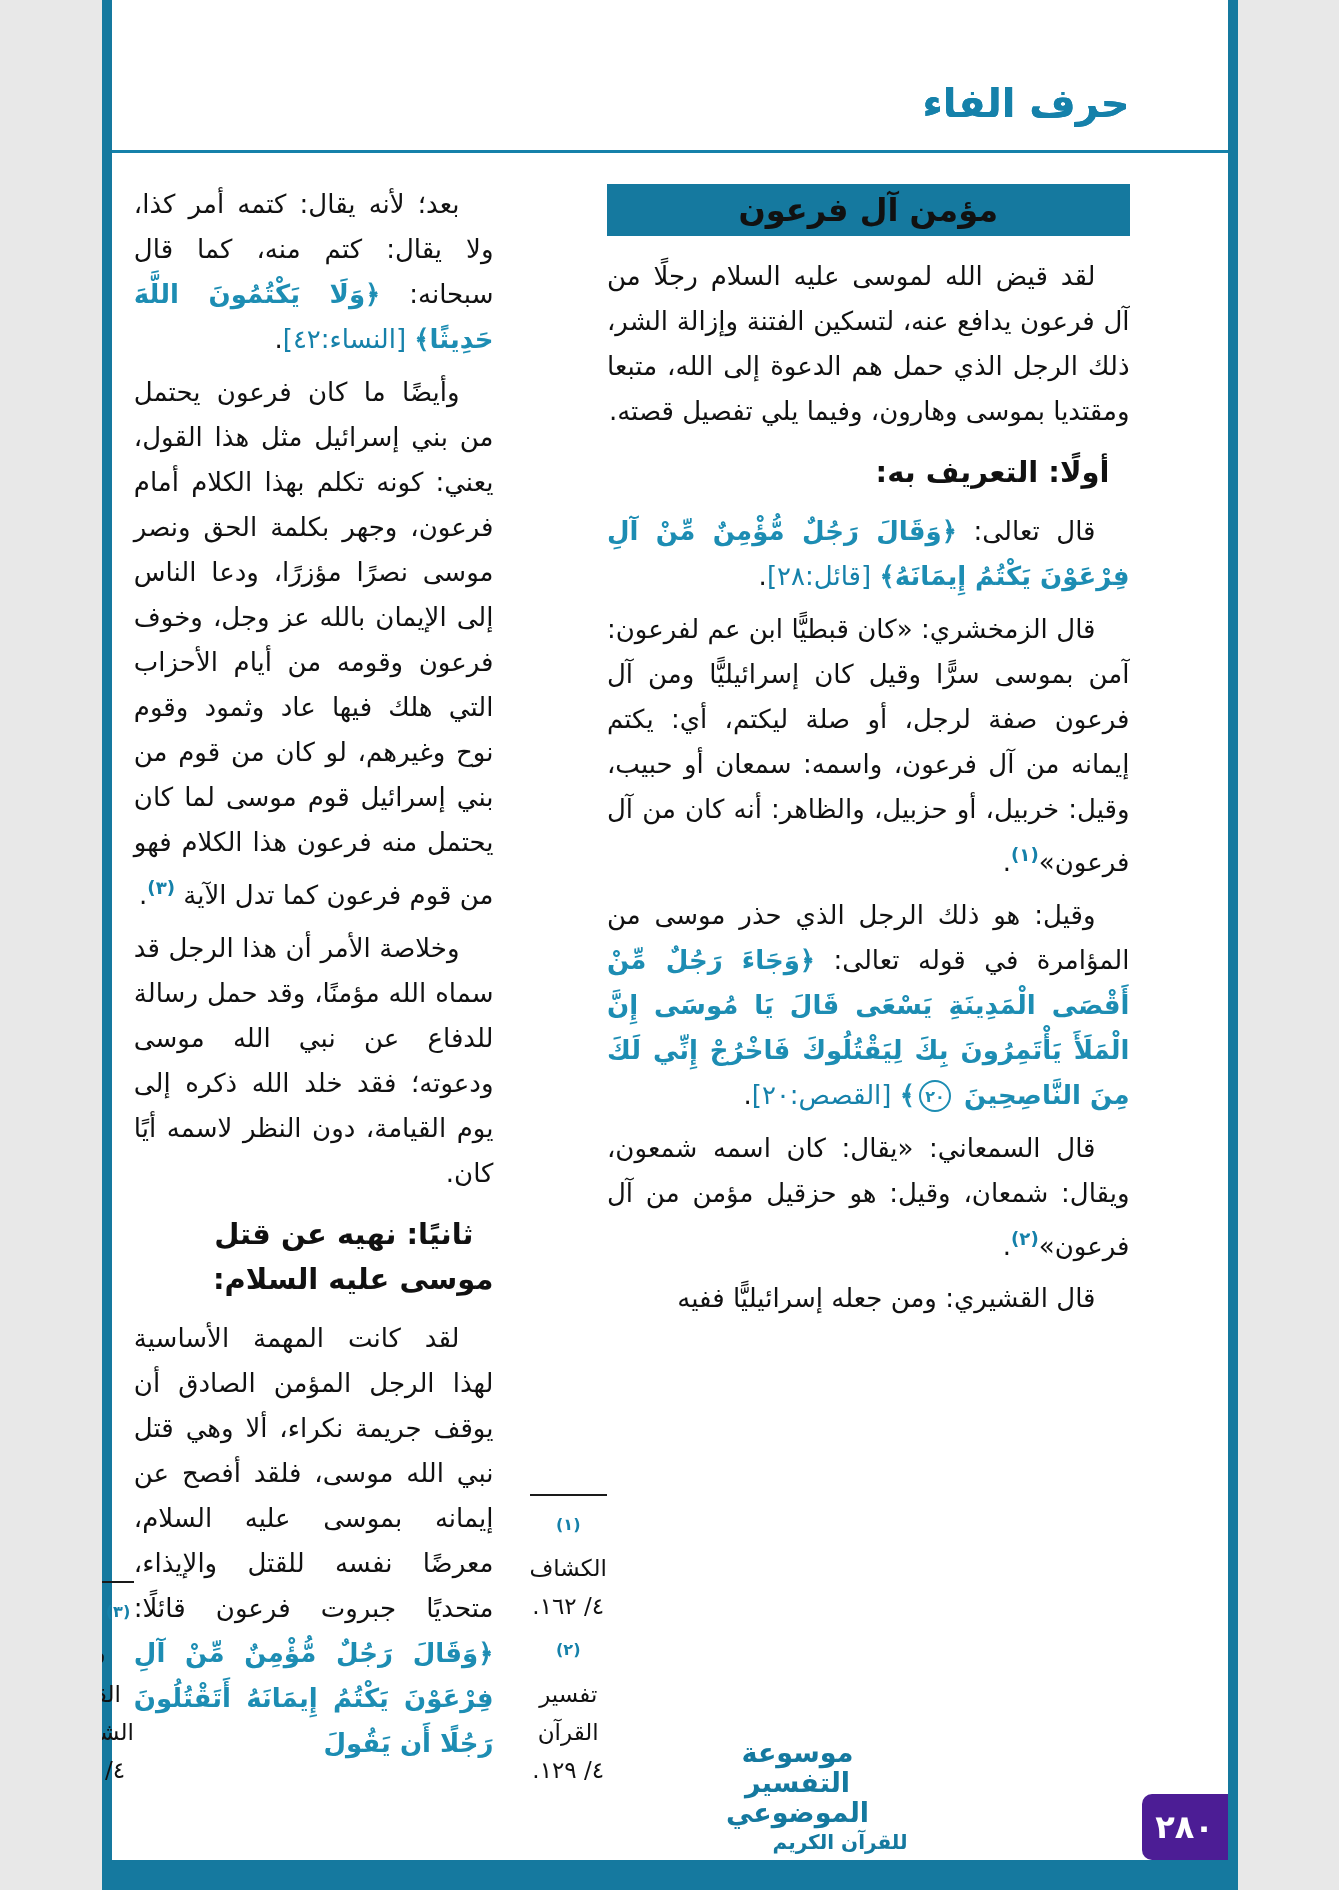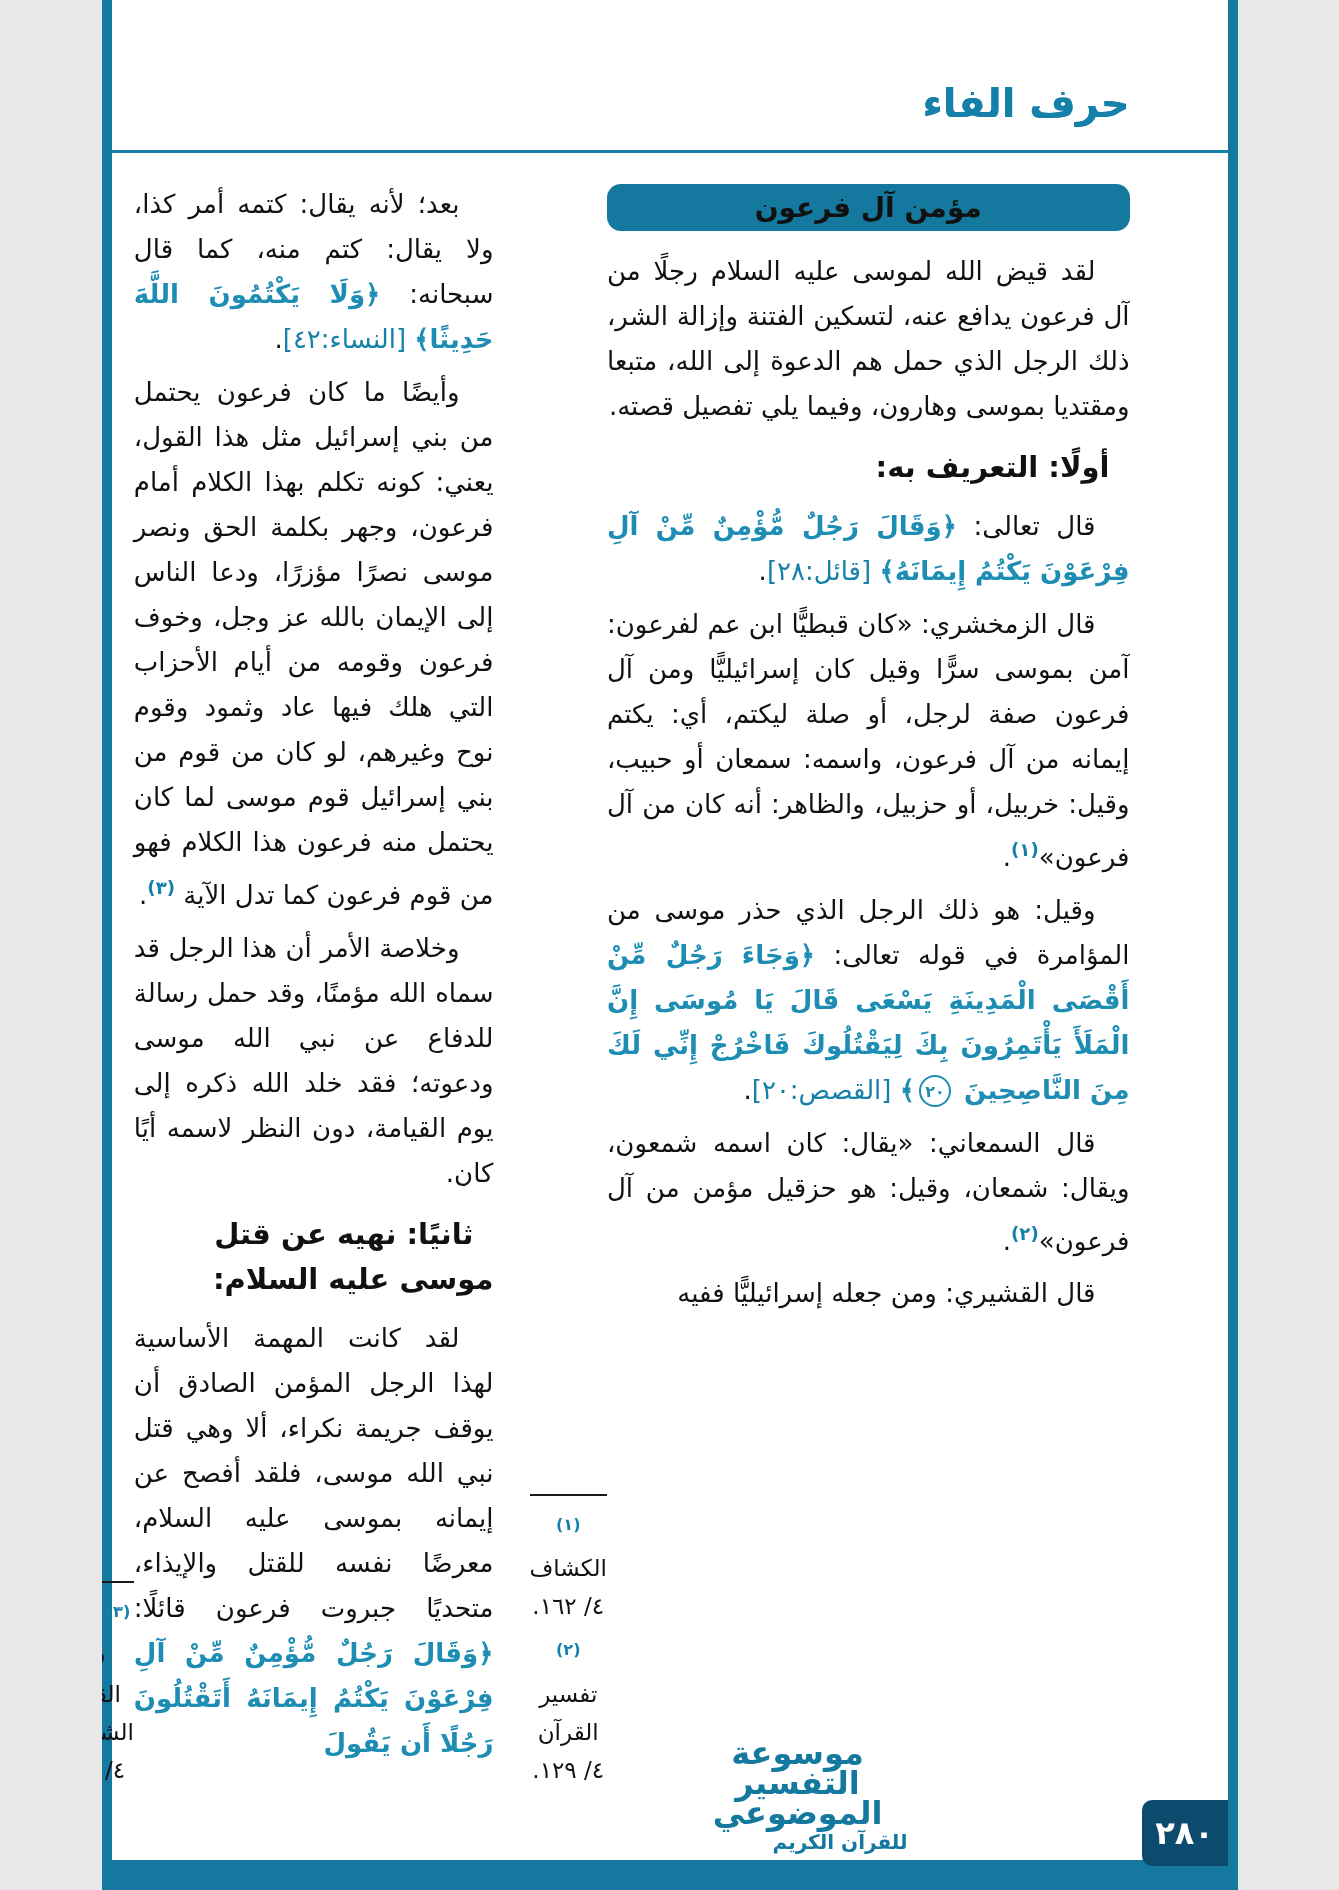--- a/index.html
+++ b/index.html
@@ -17,23 +17,23 @@
     background:#ffffff;
     direction:rtl;
     overflow:hidden;
   }
   
   .edge-strip{position:absolute;top:0;bottom:0;width:10px;background:var(--teal-dark);}
   .edge-strip.left{left:0;}
   .edge-strip.right{right:0;}
   .bottom-bar{position:absolute;left:0;right:0;bottom:0;height:30px;background:var(--teal-dark);}
   .page-number{
-    position:absolute;right:10px;bottom:24px;
+    position:absolute;right:10px;bottom:30px;
     width:86px;height:66px;
-    background:#0c4a6e;color:#ffffff;
+    background:#4c1d95;color:#ffffff;
     font-size:32px;font-weight:bold;
     display:flex;align-items:center;justify-content:center;
     border-radius:10px 0 0 10px;
   }
   
   .chapter-title{
     position:absolute;top:80px;right:108px;
     color:var(--teal);
     font-size:40px;font-weight:bold;
     letter-spacing:1px;
@@ -47,24 +47,23 @@
     display:flex;gap:36px;
   }
   .column{display:flex;flex-direction:row;overflow:hidden;}
   .right-col{flex:0 0 600px;}
   .left-col{flex:1 1 auto;}
   .col-body{flex:0 1 auto;}
   .title-box{
     background:var(--teal-dark);
     color:#ffffff;
     text-align:center;
-    font-size:28px;font-weight:bold;
+    font-size:32px;font-weight:bold;
     padding:7px 10px;
     margin:2px 0 18px;
-    border-radius:14px;
   }
   .para{
     margin:0 0 8px;
     font-size:26px;line-height:45px;
     text-align:justify;
     color:var(--ink);
     text-indent:34px;
   }
   .section-heading{
     color:var(--teal);
@@ -85,21 +84,21 @@
     margin:0 4px;vertical-align:middle;text-indent:0;
   }
   .footnotes{margin-top:auto;padding-top:6px;}
   .fn-rule{border-top:2px solid #1a1a1a;margin-bottom:10px;}
   .footnote{margin:0 0 6px;font-size:23px;line-height:38px;color:var(--ink);text-align:center;}
   
   .logo{
     position:absolute;bottom:36px;right:330px;width:220px;
     text-align:center;color:var(--teal-dark);
   }
-  .logo-line1{font-size:32px;font-weight:bold;line-height:30px;}
+  .logo-line1{font-size:27px;font-weight:bold;line-height:30px;}
   .logo-line2{font-size:20px;font-weight:bold;margin-top:2px;text-align:right;}
 </style>
 </head>
 <body>
 
 <div class="page">
 
   <div class="edge-strip left"></div>
   <div class="edge-strip right"></div>
 

